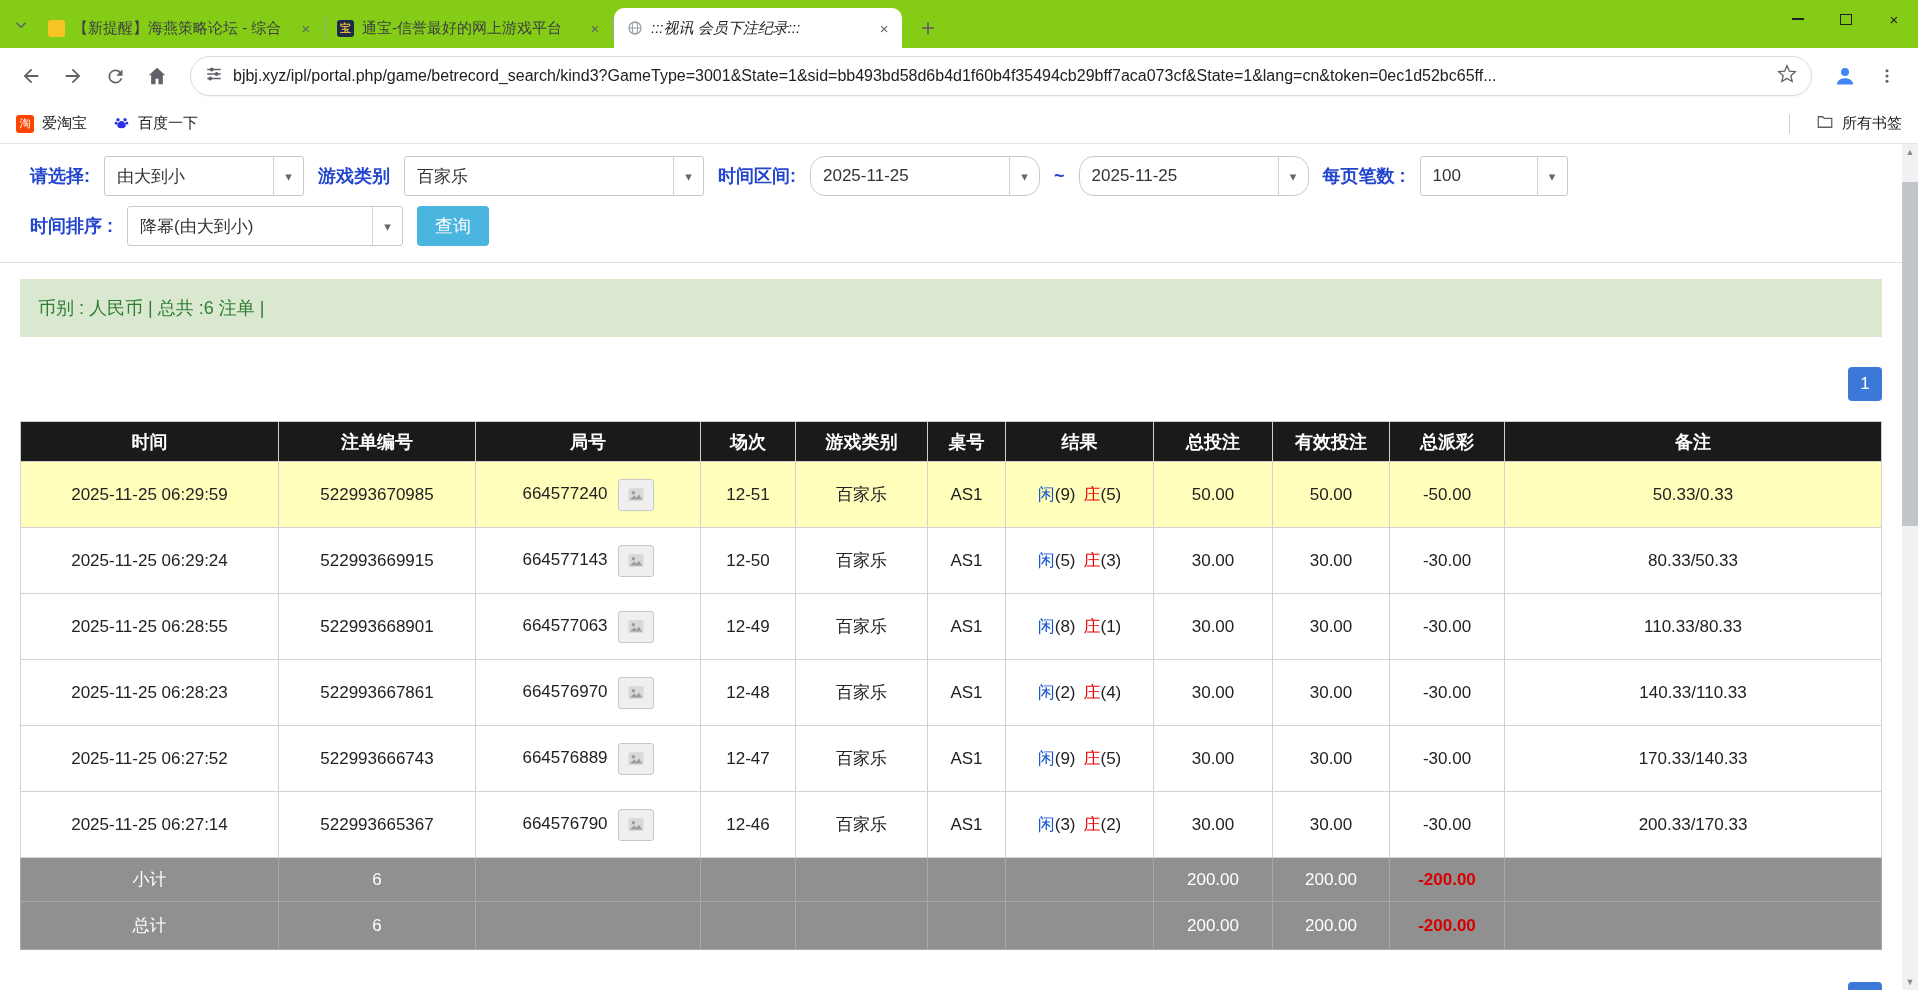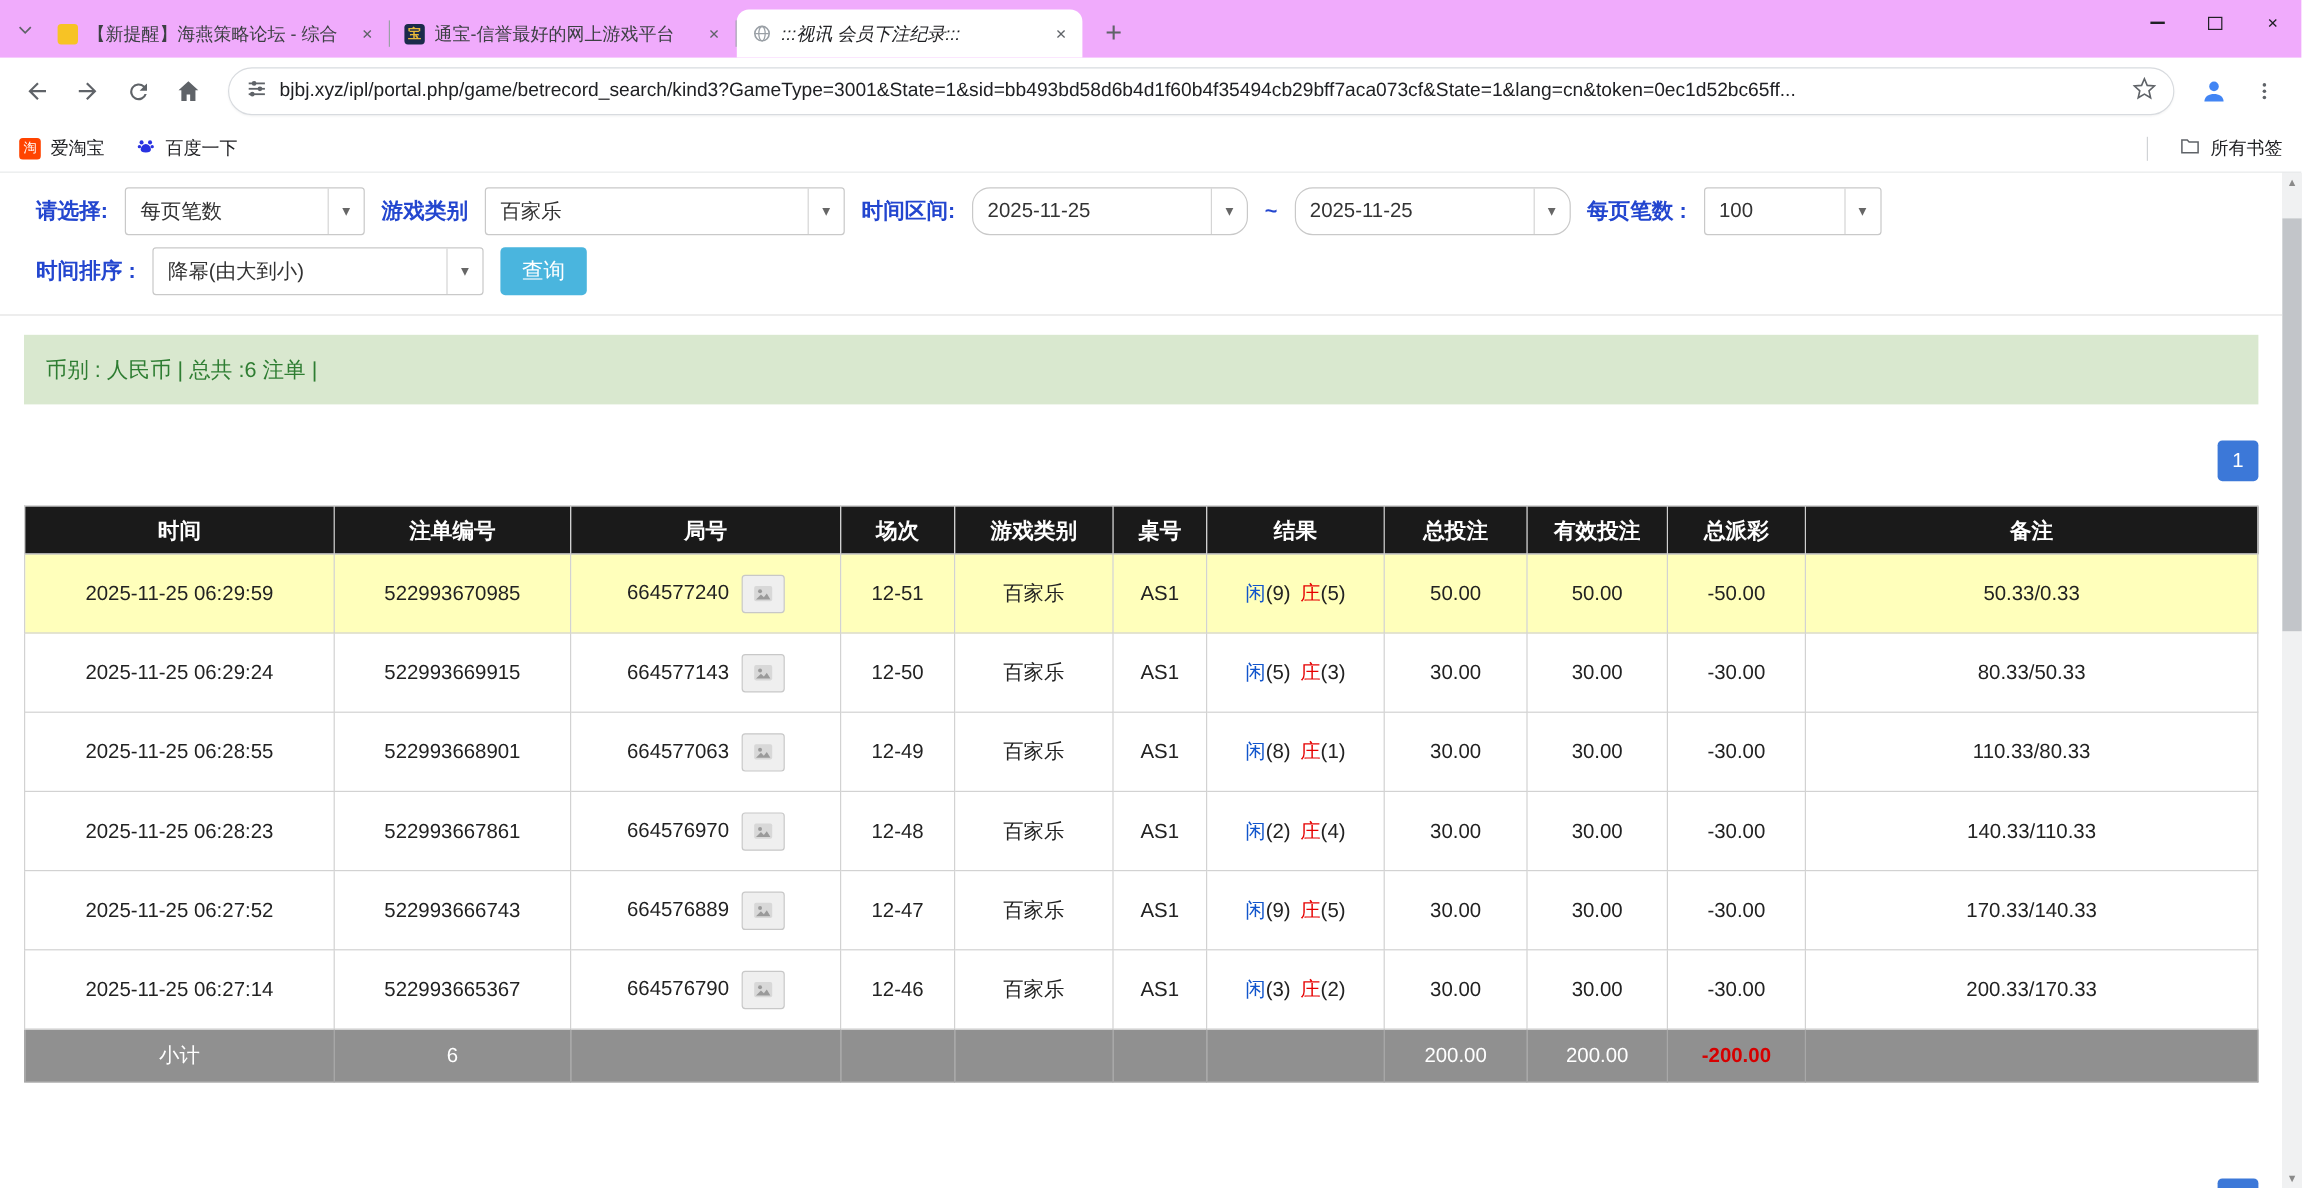--- a/index.html
+++ b/index.html
@@ -1,20 +1,20 @@
 <!DOCTYPE html>
 <html style="--accent-blue: #2346cf; --btn-cyan: #4ab5de; --green-bar-bg: #d9e8cf; --green-bar-text: #2e7d32; --alert-red: #ff0000; --link-blue: #1155cc; --payout-red: #e60000; --table-header-bg: #1a1a1a; --row-highlight: #ffffbb; --footer-gray: #909090; --pagination-blue: #3c78d8;"><head>
 <meta charset="utf-8">
 <style>
   * { margin:0; padding:0; box-sizing:border-box; }
   html,body { width:1918px; height:990px; overflow:hidden; background:#fff;
     font-family:"Liberation Sans","DejaVu Sans",sans-serif; }
 
   
-  .tabstrip { height:48px; background:#f0abfc; display:flex; align-items:flex-end; padding-left:6px; position:relative; }
+  .tabstrip { height:48px; background:#84cc16; display:flex; align-items:flex-end; padding-left:6px; position:relative; }
   .tab-search { width:30px; height:30px; margin-bottom:8px; display:flex; align-items:center; justify-content:center; color:#5f6368; }
   .tab { width:288px; height:40px; display:flex; align-items:center; gap:8px; padding:0 8px 0 12px; font-size:15px; color:#3c4043; }
   .tab.active { background:#fff; border-radius:10px 10px 0 0; color:#202124;font-style:italic; }
   .tab-title { flex:1; white-space:nowrap; overflow:hidden; }
   .tab-close { width:20px; height:20px; border-radius:50%; display:flex; align-items:center; justify-content:center; font-size:15px; color:#5f6368; flex:none; }
   .tab-sep { width:1px; height:22px; background:#9aa0a6; margin-bottom:9px; flex:none; }
   .newtab { width:32px; height:32px; margin:0 0 4px 10px; display:flex; align-items:center; justify-content:center; font-size:24px; color:#5f6368; }
   .favicon { width:17px; height:17px; flex:none; display:flex; align-items:center; justify-content:center; }
   .fav1 { background:#f7c325; border-radius:3px; }
   .fav2 { background:#1b2a4a; border-radius:3px; color:#e8b83a; font-size:11px; font-weight:bold; }
@@ -212,21 +212,21 @@
     <span>所有书签</span>
   </span>
 </div>
 
 <div class="content">
 
   <div class="filter-panel">
     <div class="filter-row">
       <span class="flabel">请选择:</span>
       <div class="select w-query">
-        <span class="select-value">每页笔数</span>
+        <span class="select-value">由大到小</span>
         <span class="select-arrow">▾</span>
       </div>
       <span class="flabel">游戏类别</span>
       <div class="select w-game">
         <span class="select-value">百家乐</span>
         <span class="select-arrow">▾</span>
       </div>
       <span class="flabel">时间区间:</span>
       <div class="select w-date">
         <span class="select-value">2025-11-25</span>
@@ -417,20 +417,33 @@
       <td></td>
       <td></td>
       <td></td>
       <td></td>
       <td>200.00</td>
       <td>200.00</td>
       <td class="red">-200.00</td>
       <td></td>
     </tr>
 
+    <tr class="summary total">
+      <td>总计</td>
+      <td>6</td>
+      <td></td>
+      <td></td>
+      <td></td>
+      <td></td>
+      <td></td>
+      <td>200.00</td>
+      <td>200.00</td>
+      <td class="red">-200.00</td>
+      <td></td>
+    </tr>
   </tbody>
     </table>
 
   <span class="page-btn bottom">1</span>
 </div>
 
 <div class="scrollbar">
   <span class="sb-arrow up">▲</span>
   <span class="sb-thumb"></span>
   <span class="sb-arrow down">▼</span>

